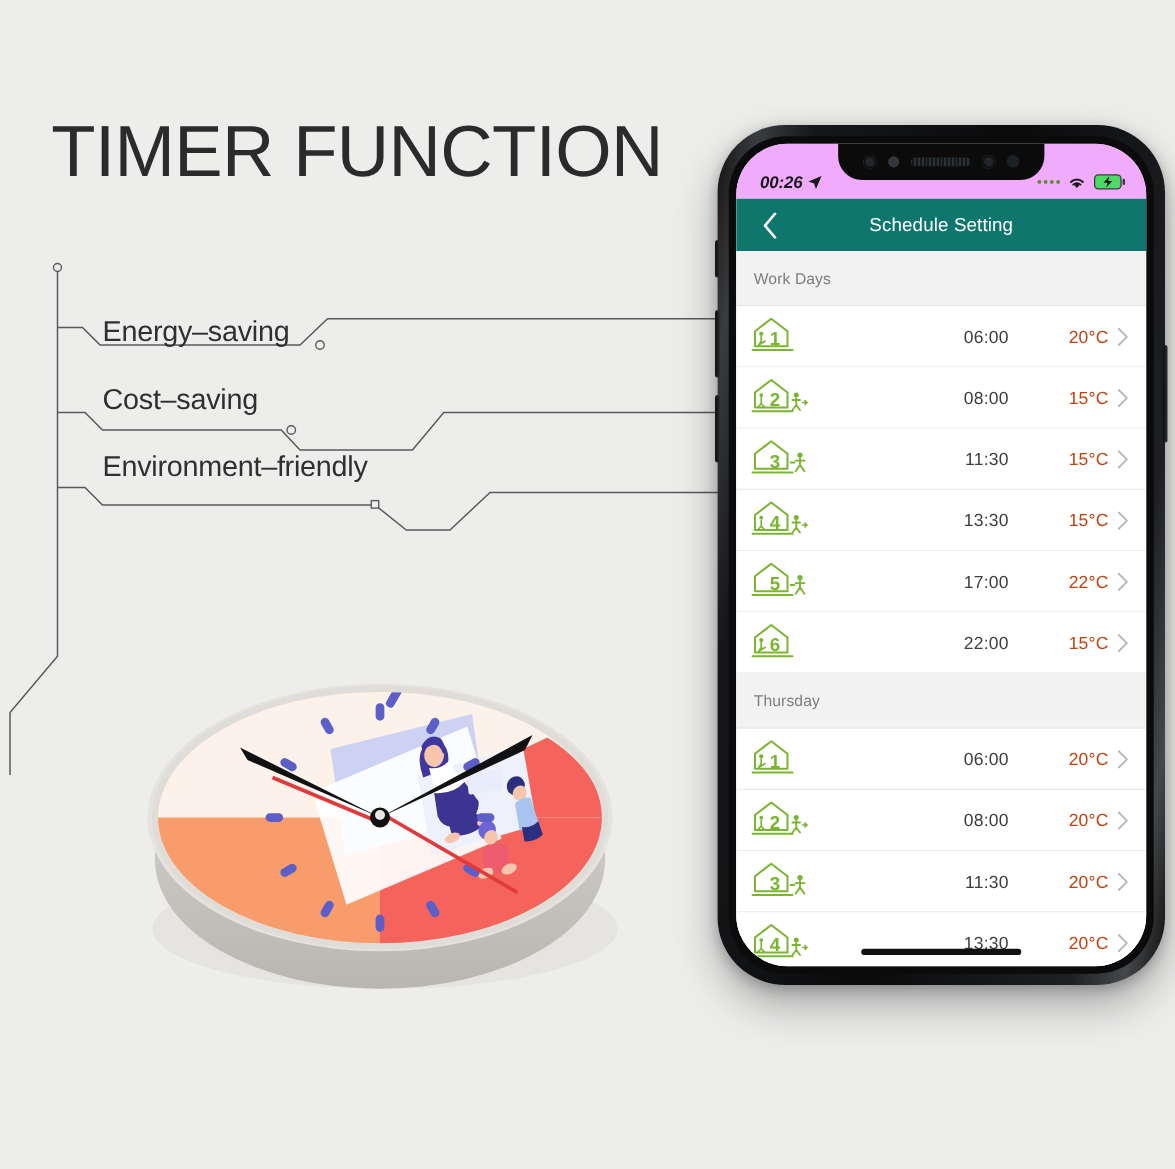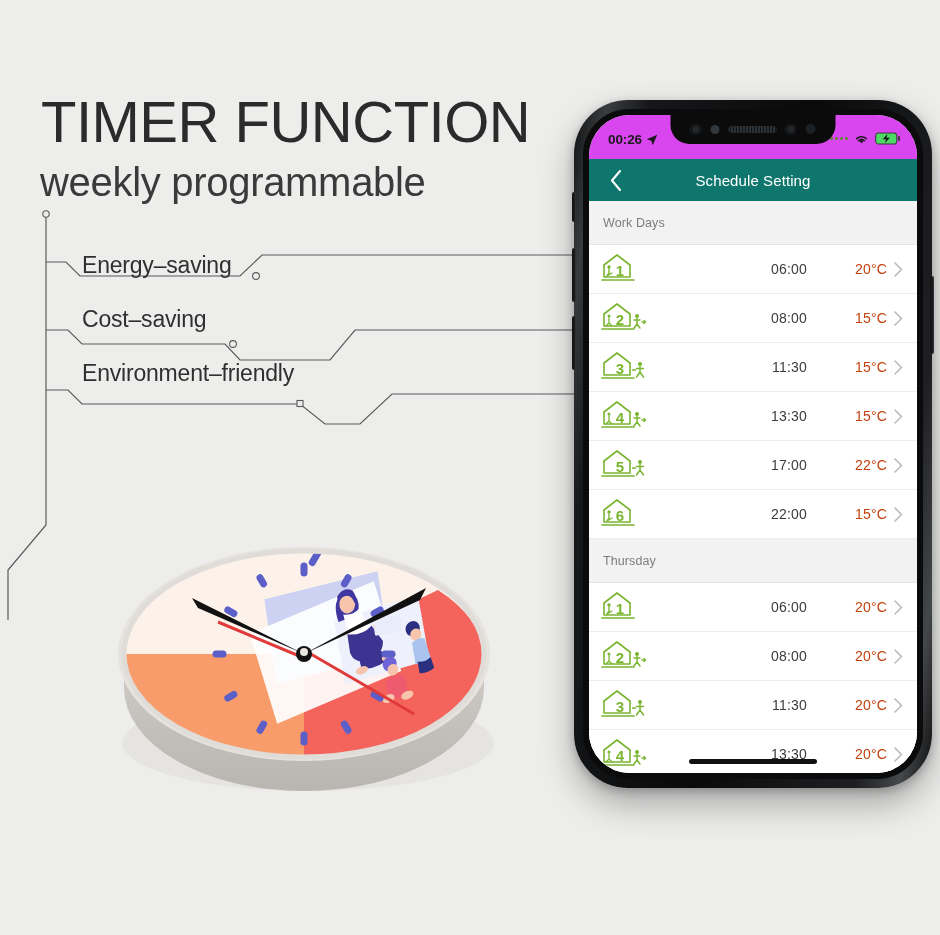--- a/index.html
+++ b/index.html
@@ -60,23 +60,24 @@
     position: absolute; background: #131416; border-radius: 2px;
     box-shadow: inset -1px 0 2px rgba(255,255,255,.16);
   }
   .btn-mute  { left: -2px; top: 92px;  width: 4px; height: 30px; }
   .btn-vup   { left: -2px; top: 148px; width: 4px; height: 54px; }
   .btn-vdn   { left: -2px; top: 216px; width: 4px; height: 54px; }
   .btn-power { right: -2px; top: 176px; width: 4px; height: 78px; }
 
   
   .statusbar {
-    position: relative; height: 44px; background: #d946ef;
-    display: flex; align-items: flex-start; justify-content: space-between;
+    position: relative; height: 44px; background: #f0abfc;
+    display: flex; align-items: center; justify-content: space-between;
     padding: 17px 17px 0 19px;
+    font-style: italic;
   }
   .sb-time {
     font-size: 13.5px; font-weight: 700; color: #1a1a1a;
     display: flex; align-items: center; gap: 4px; letter-spacing: -0.1px;
   }
   .sb-right { display: flex; align-items: center; gap: 6px; }
   .sig-dots { display: flex; gap: 2px; align-items: flex-end; }
   .sig-dots i { width: 3px; height: 3px; border-radius: 50%; background: #5c8a2c; display:block; }
   .notch {
     position: absolute; left: 50%; transform: translateX(-50%); top: -1px;
@@ -141,21 +142,20 @@
     </g>
     <g fill="#ededec" stroke="#5a5a5a" stroke-width="1.1">
       <circle cx="46" cy="214" r="3.2"></circle>
       <circle cx="256" cy="276" r="3.4"></circle>
       <circle cx="233" cy="344" r="3.4"></circle>
       <rect x="297" y="400.5" width="6" height="6"></rect>
     </g>
   </svg>
 
   <div class="headline">TIMER FUNCTION</div>
-  <div class="subhead">weekly programmable</div>
 
   <div class="feat feat-0">Energy–saving</div>
   <div class="feat feat-1">Cost–saving</div>
   <div class="feat feat-2">Environment–friendly</div>
 
   <svg id="clock" viewBox="0 0 392 268">
     <defs>
       <clipPath id="faceClip">
           <ellipse cx="196" cy="116" rx="180" ry="103"></ellipse>
         </clipPath>

